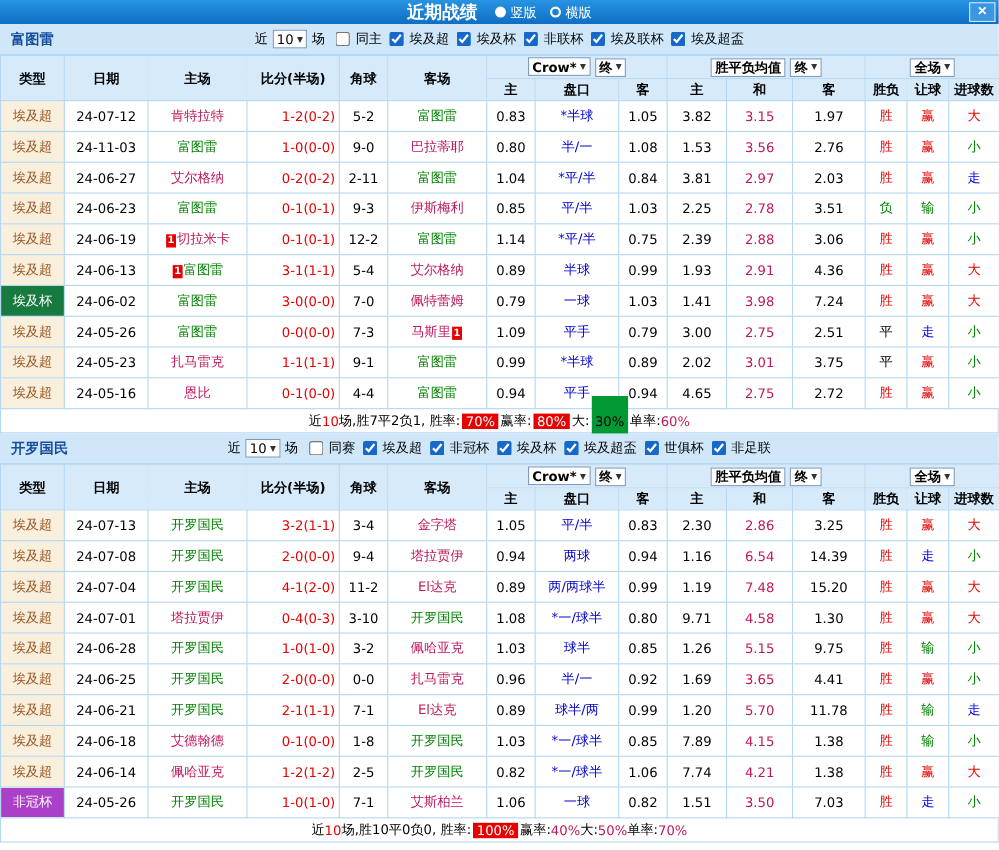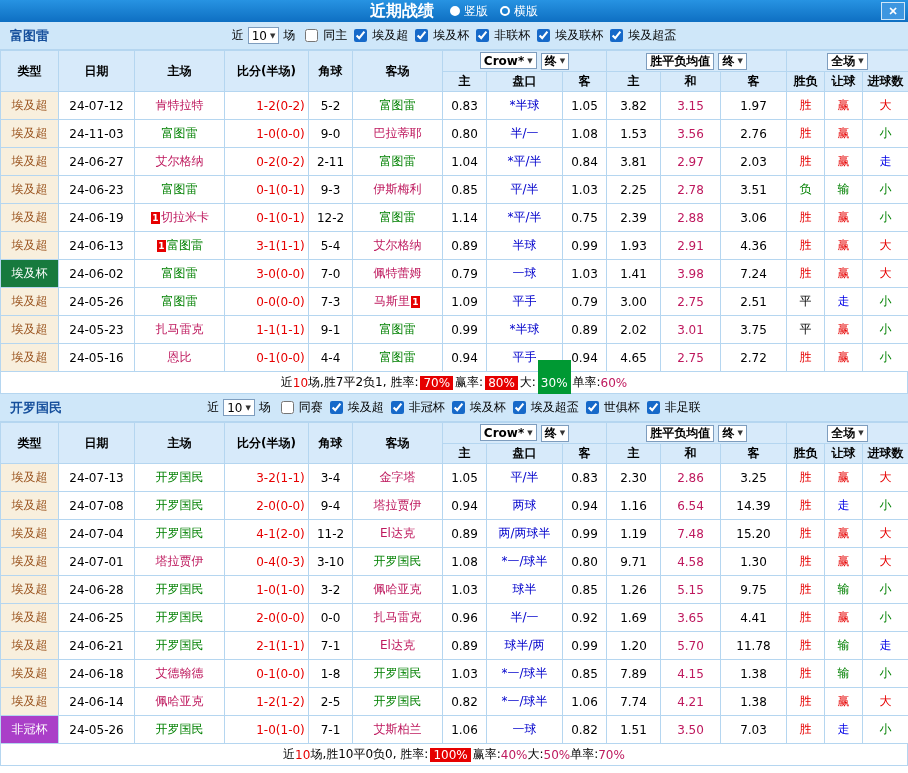--- a/index.html
+++ b/index.html
@@ -45,21 +45,21 @@
   .hc{color:#0000CC;}
   .avg-draw{color:#be185d;}
   .t-red{color:#E60000;}
   .t-green{color:#008000;}
   .t-blue{color:#0000E6;}
   .t-dark{color:#000;}
   
   .summary{height:22px;display:flex;align-items:center;justify-content:center;
            border:1px solid #B5D6F0;border-top:none;width:908px;}
   .sp-bg-red{background:#E60000;color:#fff;padding:0 3px;margin:0 2px;}
-  .sp-bg-green{background:#009933;color:#ffffff;padding:16px 3px;margin:0 2px;}
+  .sp-bg-green{background:#009933;color:#000000;padding:16px 3px;margin:0 2px;}
   .sp-red{color:#E60000;}
   .sp-blue{color:#be185d;}
 </style>
 </head>
 <body>
 
 <div class="topbar">
   <span class="title">近期战绩</span>
   <span class="radios">
       <label class="radio">

